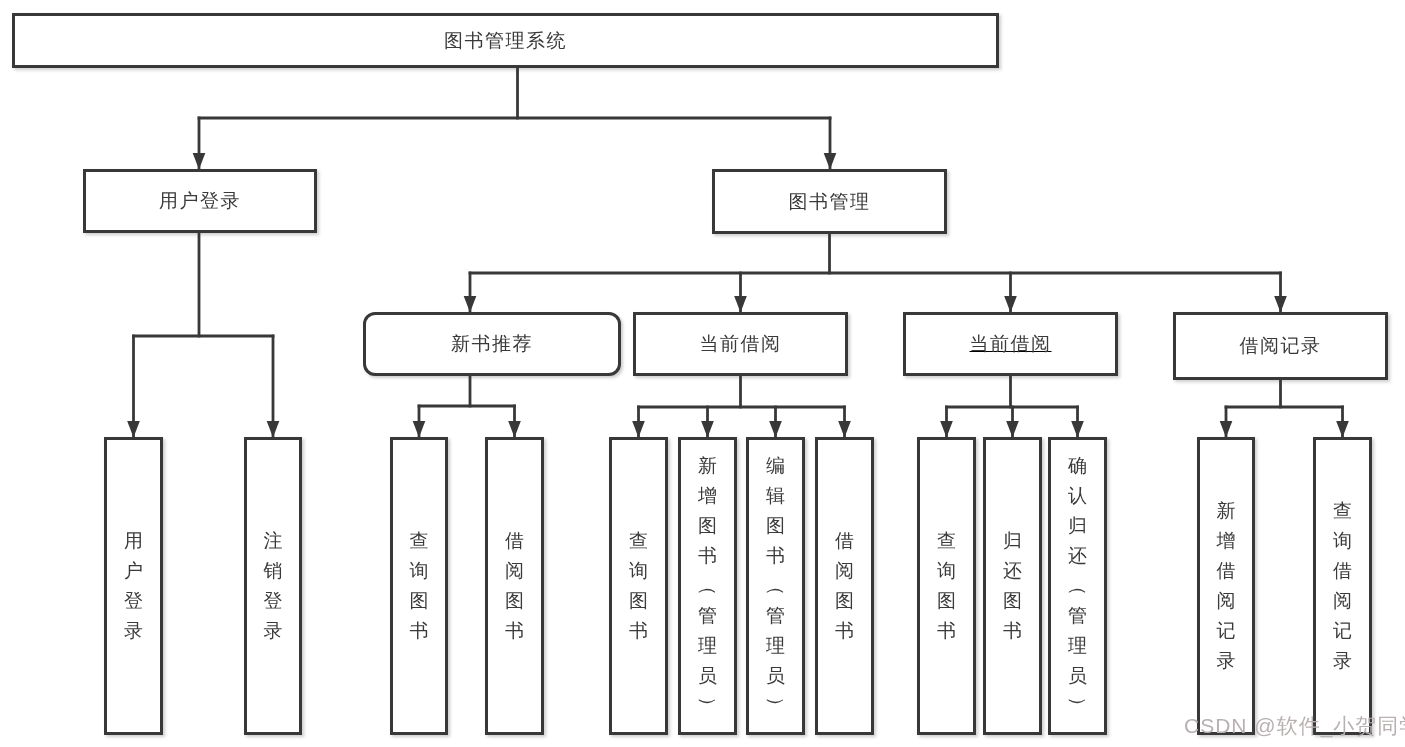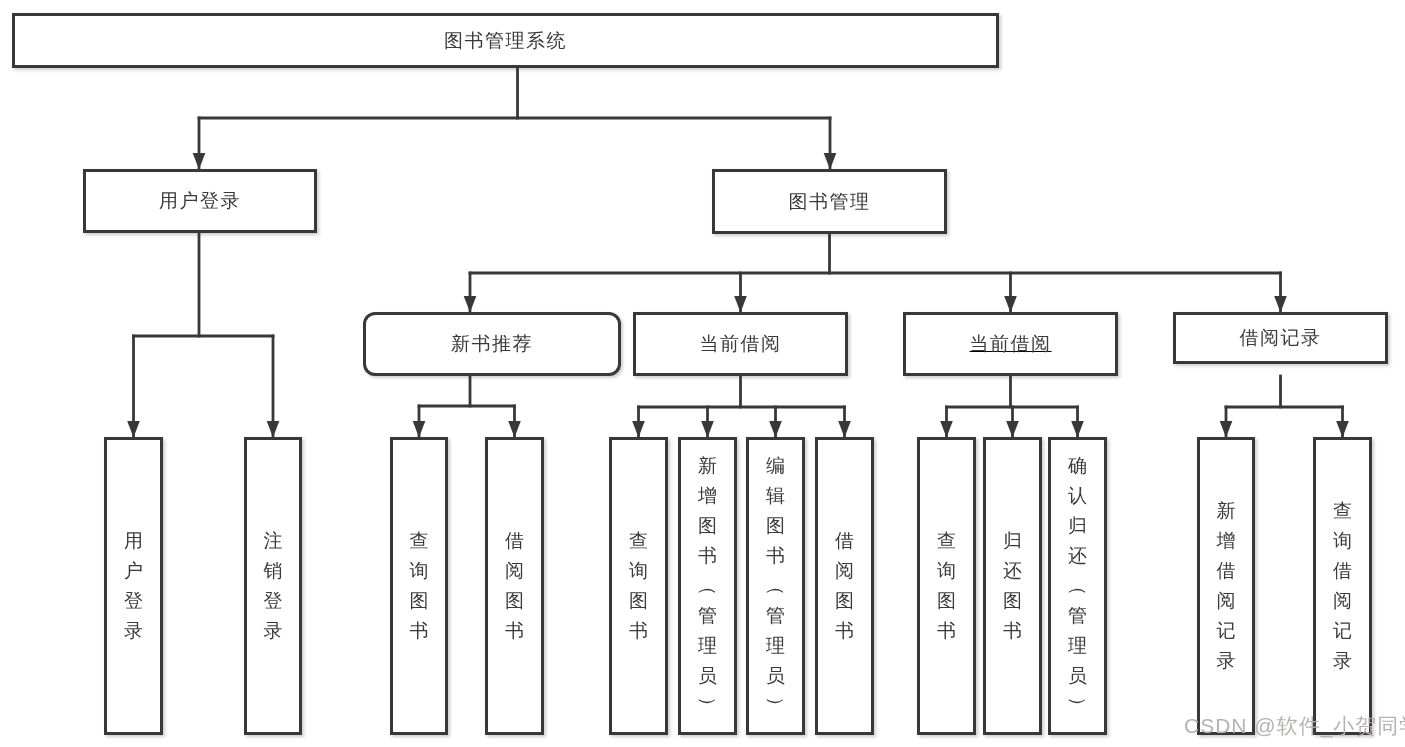--- a/index.html
+++ b/index.html
@@ -117,21 +117,21 @@
       </div>
       <div class="node" style="left: 363px; top: 312px; width: 258px; height: 64px; border-radius: 12px;">
         <span class="hlabel">新书推荐</span>
       </div>
       <div class="node" style="left: 633px; top: 312px; width: 215px; height: 64px;">
         <span class="hlabel">当前借阅</span>
       </div>
       <div class="node" style="left: 903px; top: 312px; width: 215px; height: 64px; text-decoration: underline;">
         <span class="hlabel">当前借阅</span>
       </div>
-      <div class="node" style="left: 1173px; top: 312px; width: 215px; height: 52px;">
+      <div class="node" style="left: 1173px; top: 312px; width: 215px; height: 68px;">
         <span class="hlabel">借阅记录</span>
       </div>
       <div class="node vert" style="left: 104px; top: 437px; width: 59px; height: 298px;">
         <span class="vchar">用</span>
         <span class="vchar">户</span>
         <span class="vchar">登</span>
         <span class="vchar">录</span>
       </div>
       <div class="node vert" style="left: 244px; top: 437px; width: 58px; height: 298px;">
         <span class="vchar">注</span>

